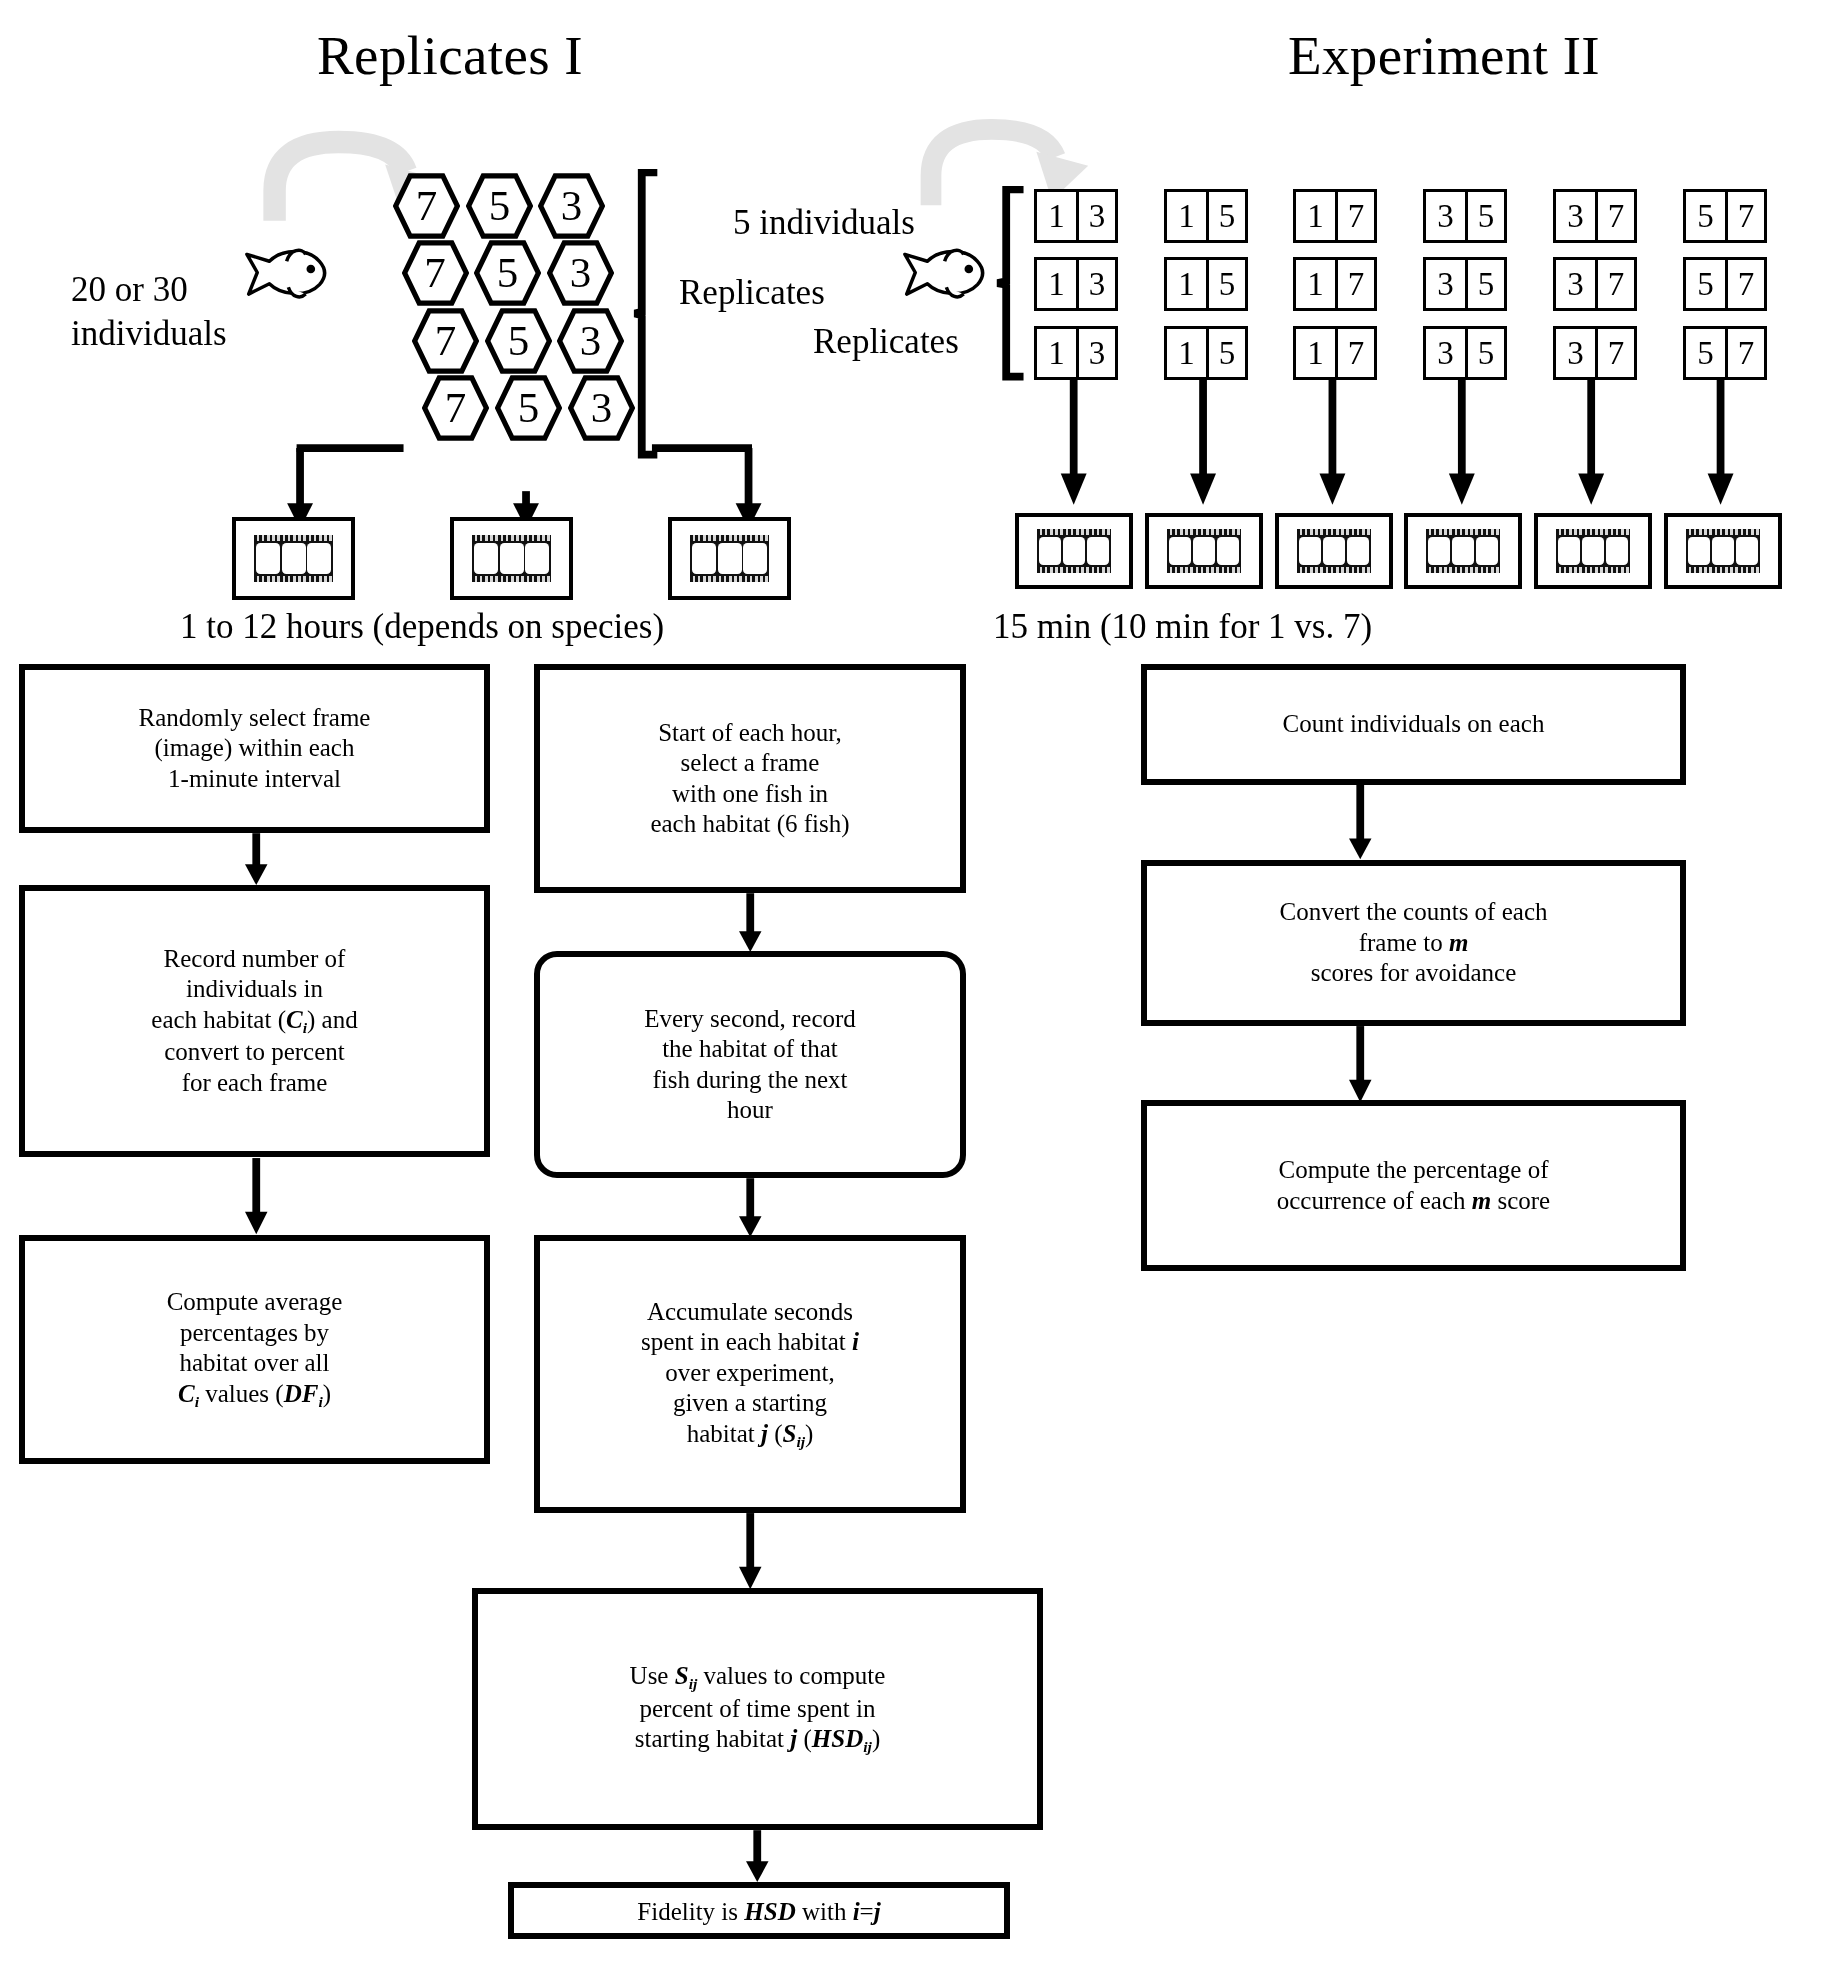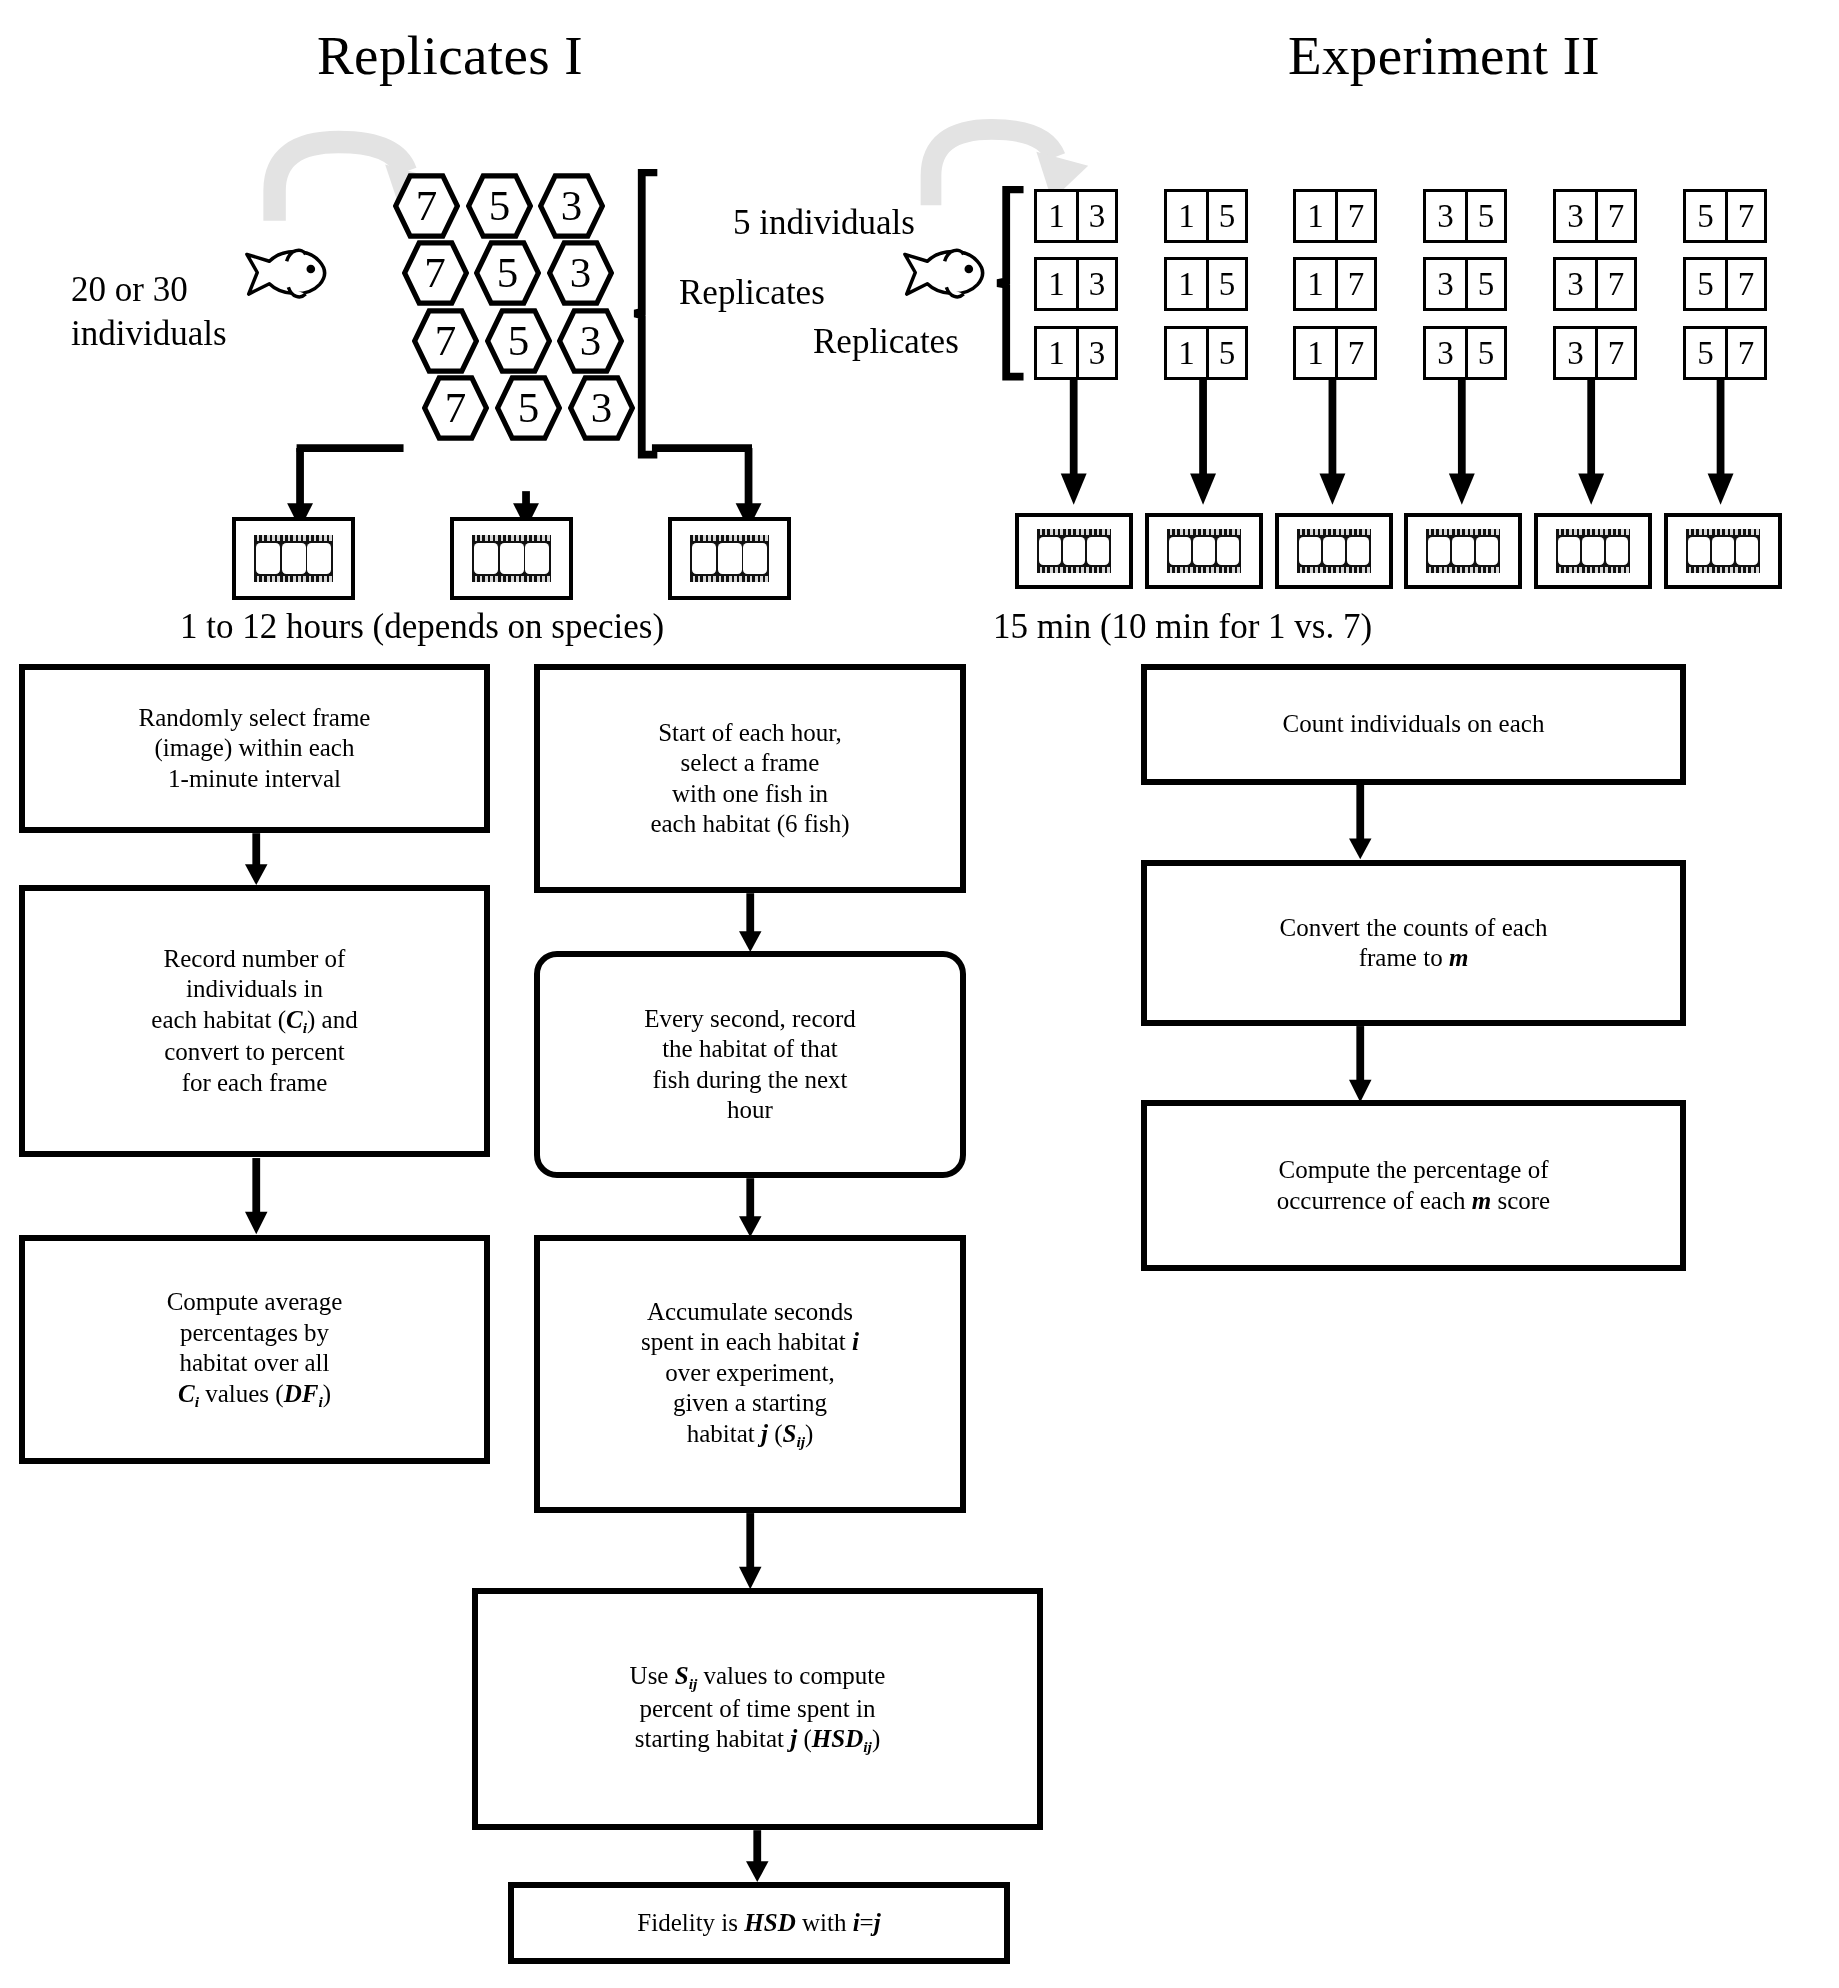--- a/index.html
+++ b/index.html
@@ -585,21 +585,21 @@
     <div>starting habitat <i>j</i> (<b>HSD<sub>ij</sub></b>)</div>
   </div>
 </div>
 <div class="abs" style="left:746px; top:1830px; width:22.5px; height:54px;">
   <svg width="22.5" height="54" viewBox="0 0 26 62">
     <line x1="13" y1="0" x2="13" y2="40" stroke="#000" stroke-width="9"></line>
     <polygon points="0,36 26,36 13,60" fill="#000"></polygon>
   </svg>
 </div>
 
-<div class="abs flowbox" style="left:508px; top:1882px; width:502px; height:82px;">
+<div class="abs flowbox" style="left:508px; top:1882px; width:502px; height:57px;align-items:flex-end;">
   <div class="txt">
     <div>Fidelity is <b>HSD</b> with <i>i</i>=<i>j</i></div>
   </div>
 </div>
 
 <div class="abs flowbox" style="left:1141px; top:664px; width:545px; height:121px;">
   <div class="txt">
     <div>Count individuals on each</div>
   </div>
 </div>
@@ -607,20 +607,21 @@
   <svg width="22.5" height="76" viewBox="0 0 26 88">
     <line x1="13" y1="0" x2="13" y2="66" stroke="#000" stroke-width="9"></line>
     <polygon points="0,62 26,62 13,86" fill="#000"></polygon>
   </svg>
 </div>
 
 <div class="abs flowbox" style="left:1141px; top:860px; width:545px; height:166px;">
   <div class="txt">
     <div>Convert the counts of each</div>
     <div>frame to <b>m</b></div>
+    <div>scores for avoidance</div>
   </div>
 </div>
 <div class="abs" style="left:1349px; top:1026px; width:22.5px; height:78px;">
   <svg width="22.5" height="78" viewBox="0 0 26 90">
     <line x1="13" y1="0" x2="13" y2="66" stroke="#000" stroke-width="9"></line>
     <polygon points="0,62 26,62 13,88" fill="#000"></polygon>
   </svg>
 </div>
 
 <div class="abs flowbox" style="left:1141px; top:1100px; width:545px; height:171px;">

